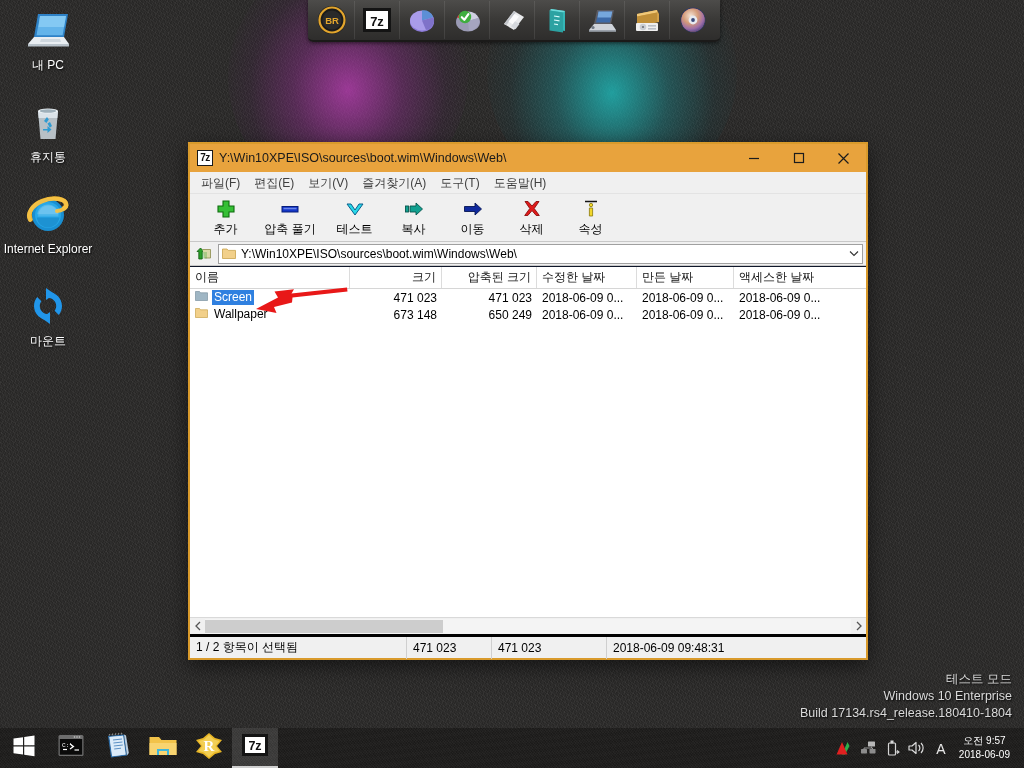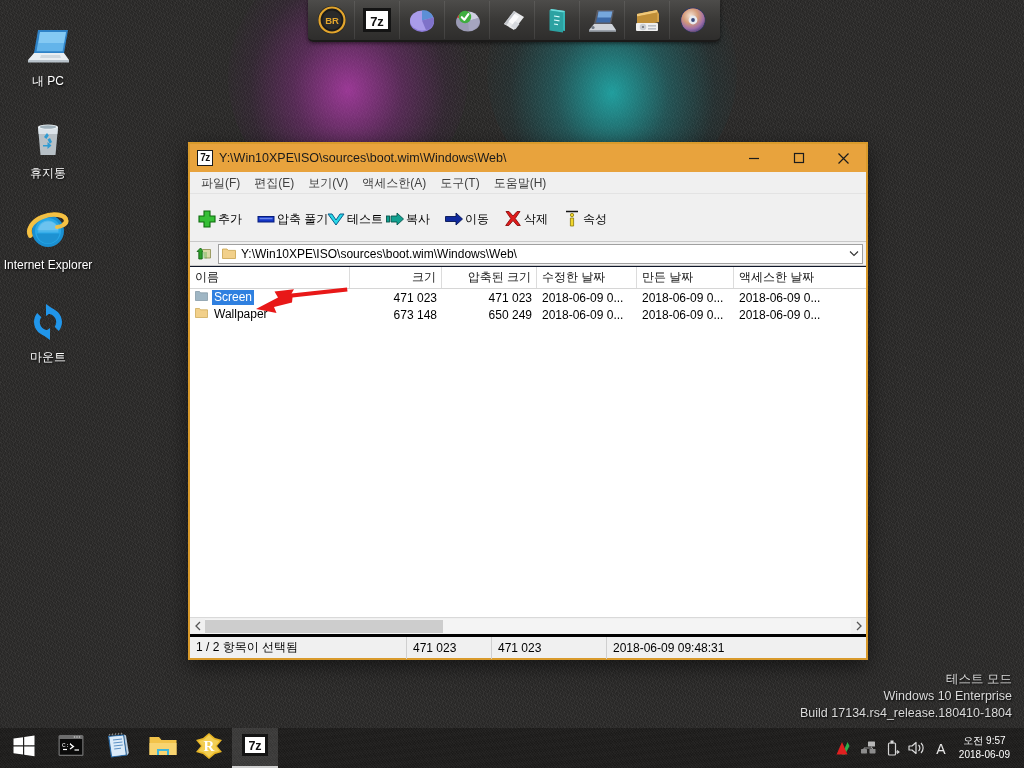--- a/index.html
+++ b/index.html
@@ -29,21 +29,21 @@
   #glow-purple {
     left: 228px; top: -45px; width: 240px; height: 245px;
     background: radial-gradient(ellipse at 50% 55%, rgba(196,62,190,.72) 0%, rgba(150,45,150,.40) 32%, rgba(90,30,95,.16) 58%, rgba(0,0,0,0) 76%);
   }
   #glow-teal {
     left: 487px; top: -52px; width: 250px; height: 250px;
     background: radial-gradient(ellipse at 50% 58%, rgba(30,190,190,.78) 0%, rgba(25,140,145,.42) 32%, rgba(15,80,88,.16) 58%, rgba(0,0,0,0) 76%);
   }
 
   
-  #desktop-icons { position: absolute; left: 0; top: 16px; width: 96px; }
+  #desktop-icons { position: absolute; left: 0; top: 0; width: 96px; }
   .desk-icon {
     width: 96px; margin-top: 8px;
     display: flex; flex-direction: column; align-items: center;
     cursor: default;
   }
   .desk-icon .glyph { width: 48px; height: 48px; display: block; }
   .desk-icon .label {
     margin-top: 4px;
     color: #ffffff; font-size: 12px; line-height: 14px;
     text-align: center; text-shadow: 1px 1px 2px rgba(0,0,0,.95);
@@ -114,21 +114,21 @@
   .menu-item:first-child { margin-left: 4px; }
 
   #toolbar {
     height: 48px; background: #f0f0f0;
     display: flex; align-items: flex-start;
     border-bottom: 1px solid #c8c8c8;
     flex: 0 0 auto; padding-top: 2px;
   }
   .tool-btn {
     width: 59px; height: 46px;
-    display: flex; flex-direction: row; align-items: center; justify-content: flex-start;
+    display: flex; flex-direction: column; align-items: center; justify-content: flex-start;
   }
   .tool-btn .ti { height: 26px; display: flex; align-items: center; justify-content: center; }
   .tool-btn .tl { font-size: 12px; color: #000; line-height: 14px; white-space: nowrap; }
 
   #addressbar {
     height: 24px; background: #f0f0f0;
     display: flex; align-items: center;
     flex: 0 0 auto; padding: 0 3px;
     border-bottom: 1px solid #c8c8c8;
   }
@@ -453,21 +453,21 @@
         <svg width="13" height="13" viewBox="0 0 13 13">
             <path d="M1.5 1.5 L11.5 11.5 M11.5 1.5 L1.5 11.5" stroke="#1c1c1c" stroke-width="1.2"></path>
           </svg>
       </span>
     </div>
 
     <div id="menubar">
       <span class="menu-item">파일(F)</span>
       <span class="menu-item">편집(E)</span>
       <span class="menu-item">보기(V)</span>
-      <span class="menu-item">액세스한(A)</span>
+      <span class="menu-item">즐겨찾기(A)</span>
       <span class="menu-item">도구(T)</span>
       <span class="menu-item">도움말(H)</span>
     </div>
 
     <div id="toolbar">
       <div class="tool-btn" style="margin-left:6px;">
         <span class="ti">
           <svg width="22" height="22" viewBox="0 0 22 22">
             <path d="M8 3 L14 3 L14 8 L19 8 L19 14 L14 14 L14 19 L8 19 L8 14 L3 14 L3 8 L8 8 Z" fill="#35bf35" stroke="#0d6b0d" stroke-width="1.1"></path>
           </svg>

